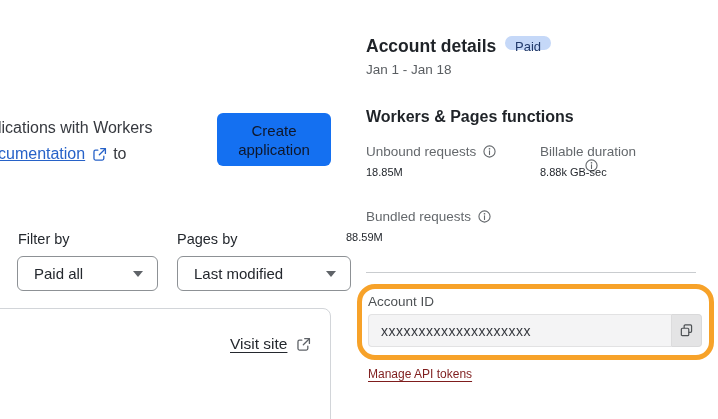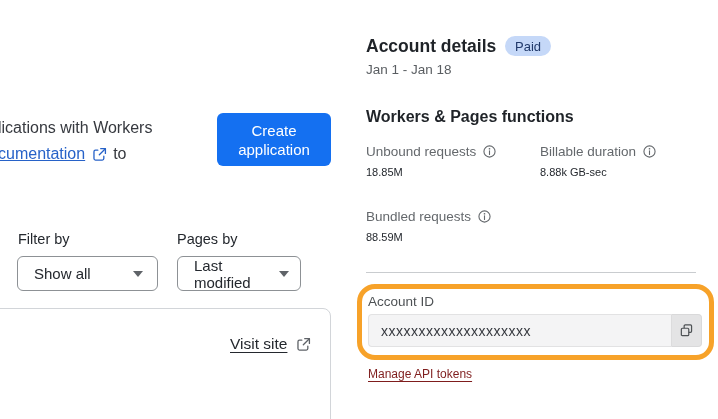--- a/index.html
+++ b/index.html
@@ -10,21 +10,21 @@
   
   .intro { position: absolute; left: -2px; top: 115px; width: 210px;
            font-size: 16px; line-height: 26px; color: #36393f; }
   .intro .row { white-space: nowrap; display: flex; align-items: center; }
   a.doc-link { color: #2762c8; text-decoration: underline; cursor: pointer; }
   .ext-icon { display: inline-block; width: 15px; height: 15px; margin: 0 6px 0 7px; flex: none; }
   .ext-icon svg { display: block; width: 15px; height: 15px; }
 
   .create-btn { position: absolute; left: 217px; top: 113px; width: 114px; height: 53px;
                 background: #1470f1; border: none; border-radius: 6px;
-                color: #ffffff; font-size: 15px; line-height: 19px; text-align: center;
+                color: #0f172a; font-size: 15px; line-height: 19px; text-align: center;
                 font-family: inherit; cursor: pointer; padding: 7px 10px; }
 
   .field-label { position: absolute; font-size: 14.5px; color: #24282e; }
   .select-box { position: absolute; top: 256px; height: 35px; background: #fff;
                 border: 1px solid #8d9195; border-radius: 6px;
                 display: flex; align-items: center; padding: 0 14px 0 16px;
                 font-size: 15px; color: #24282e; cursor: pointer; }
   .select-box .val { flex: 1; }
   .chevron { width: 0; height: 0; border-left: 5px solid transparent;
              border-right: 5px solid transparent; border-top: 6px solid #5f6368; margin-left: 12px; }
@@ -33,21 +33,21 @@
                   border: 1px solid #d2d5d9; border-radius: 8px; background: #fff; }
   .visit-site-wrap { position: absolute; left: 251px; top: 26px; display: flex; align-items: center; }
   a.visit-site { color: #24282e; font-size: 15.5px; text-decoration: underline;
                  text-underline-offset: 3px; cursor: pointer; }
   .visit-icon { width: 15px; height: 15px; margin-left: 9px; }
   .visit-icon svg { display: block; width: 15px; height: 15px; }
 
   
   .acct-title { position: absolute; left: 366px; top: 36px; font-size: 17.5px;
                 font-weight: bold; color: #1f2328; }
-  .paid-badge { position: absolute; left: 505px; top: 36px; height: 20px;
+  .paid-badge { position: absolute; left: 505px; top: 36px; height: 14px;
                 background: #c5d8f8; color: #20396a; border-radius: 11px;
                 font-size: 13px; line-height: 22px; padding: 0 10px; }
   .date-range { position: absolute; left: 366px; top: 62px; font-size: 13.5px; color: #595d61; }
   .func-title { position: absolute; left: 366px; top: 108px; font-size: 16px;
                 font-weight: bold; color: #1f2328; }
 
   .metric-label { position: absolute; font-size: 13.5px; color: #64686c;
                   display: flex; align-items: center; }
   .metric-value { position: absolute; font-size: 11px; color: #24282e; }
   .info-icon { display: inline-block; width: 13px; height: 13px; margin-left: 7px; cursor: pointer; }
@@ -91,26 +91,26 @@
         </svg>
       </span>
       <span>to</span>
     </div>
   </div>
 
   <button class="create-btn">Create application</button>
 
   <div class="field-label" style="left:18px; top:231px;">Filter by</div>
   <div class="select-box" style="left:17px; width:141px;">
-    <span class="val">Show all</span>
+    <span class="val">Paid all</span>
     <span class="chevron"></span>
   </div>
 
   <div class="field-label" style="left:177px; top:231px;">Pages by</div>
-  <div class="select-box" style="left:177px; width:124px;gap:16px;">
+  <div class="select-box" style="left:177px; width:174px;gap:16px;">
     <span class="val">Last modified</span>
     <span class="chevron"></span>
   </div>
 
   <div class="project-card">
     <div class="visit-site-wrap">
       <a class="visit-site">Visit site</a>
       <span class="visit-icon">
         <svg viewBox="0 0 16 16" fill="none" stroke="#5f6368" stroke-width="1.4" stroke-linecap="round" stroke-linejoin="round">
           <path d="M6.2 3.4 H3.7 C2.8 3.4 2.1 4.1 2.1 5 v7.3 c0 .9 .7 1.6 1.6 1.6 H11 c.9 0 1.6-.7 1.6-1.6 V9.8"></path>
@@ -131,21 +131,21 @@
     <span class="info-icon">
       <svg viewBox="0 0 14 14" fill="none" stroke="#64686c" stroke-width="1.2">
         <circle cx="7" cy="7" r="6"></circle>
           <line x1="7" y1="6.2" x2="7" y2="10.2" stroke-linecap="round"></line>
         <circle cx="7" cy="4" r="0.9" fill="#64686c" stroke="none"></circle>
       </svg>
     </span>
   </div>
   <div class="metric-value" style="left:366px; top:166px;">18.85M</div>
 
-  <div class="metric-label" style="left:540px; top:144px;">
+  <div class="metric-label" style="left:540px; top:144px;flex-direction:column;">
     <span>Billable duration</span>
     <span class="info-icon">
       <svg viewBox="0 0 14 14" fill="none" stroke="#64686c" stroke-width="1.2">
         <circle cx="7" cy="7" r="6"></circle>
           <line x1="7" y1="6.2" x2="7" y2="10.2" stroke-linecap="round"></line>
         <circle cx="7" cy="4" r="0.9" fill="#64686c" stroke="none"></circle>
       </svg>
     </span>
   </div>
   <div class="metric-value" style="left:540px; top:166px;">8.88k GB-sec</div>
@@ -153,21 +153,21 @@
   <div class="metric-label" style="left:366px; top:209px;">
     <span>Bundled requests</span>
     <span class="info-icon">
       <svg viewBox="0 0 14 14" fill="none" stroke="#64686c" stroke-width="1.2">
         <circle cx="7" cy="7" r="6"></circle>
           <line x1="7" y1="6.2" x2="7" y2="10.2" stroke-linecap="round"></line>
         <circle cx="7" cy="4" r="0.9" fill="#64686c" stroke="none"></circle>
       </svg>
     </span>
   </div>
-  <div class="metric-value" style="left:366px; top:231px;">88.59M</div>
+  <div class="metric-value" style="left:346px; top:231px;">88.59M</div>
 
   <div class="divider"></div>
 
   <div class="acctid-label">Account ID</div>
   <div class="acctid-group">
     <input class="acctid-input" type="text" readonly="" value="xxxxxxxxxxxxxxxxxxxx" style="">
     <button class="copy-btn">
       <span>
         <svg viewBox="0 0 16 16" fill="none" stroke="#4e5255" stroke-width="1.3" stroke-linejoin="round">
           <path d="M5.5 5.5 V3.2 c0-.6 .5-1.1 1.1-1.1 h5.7 c.6 0 1.1 .5 1.1 1.1 v5.7 c0 .6-.5 1.1-1.1 1.1 H10.4"></path>

